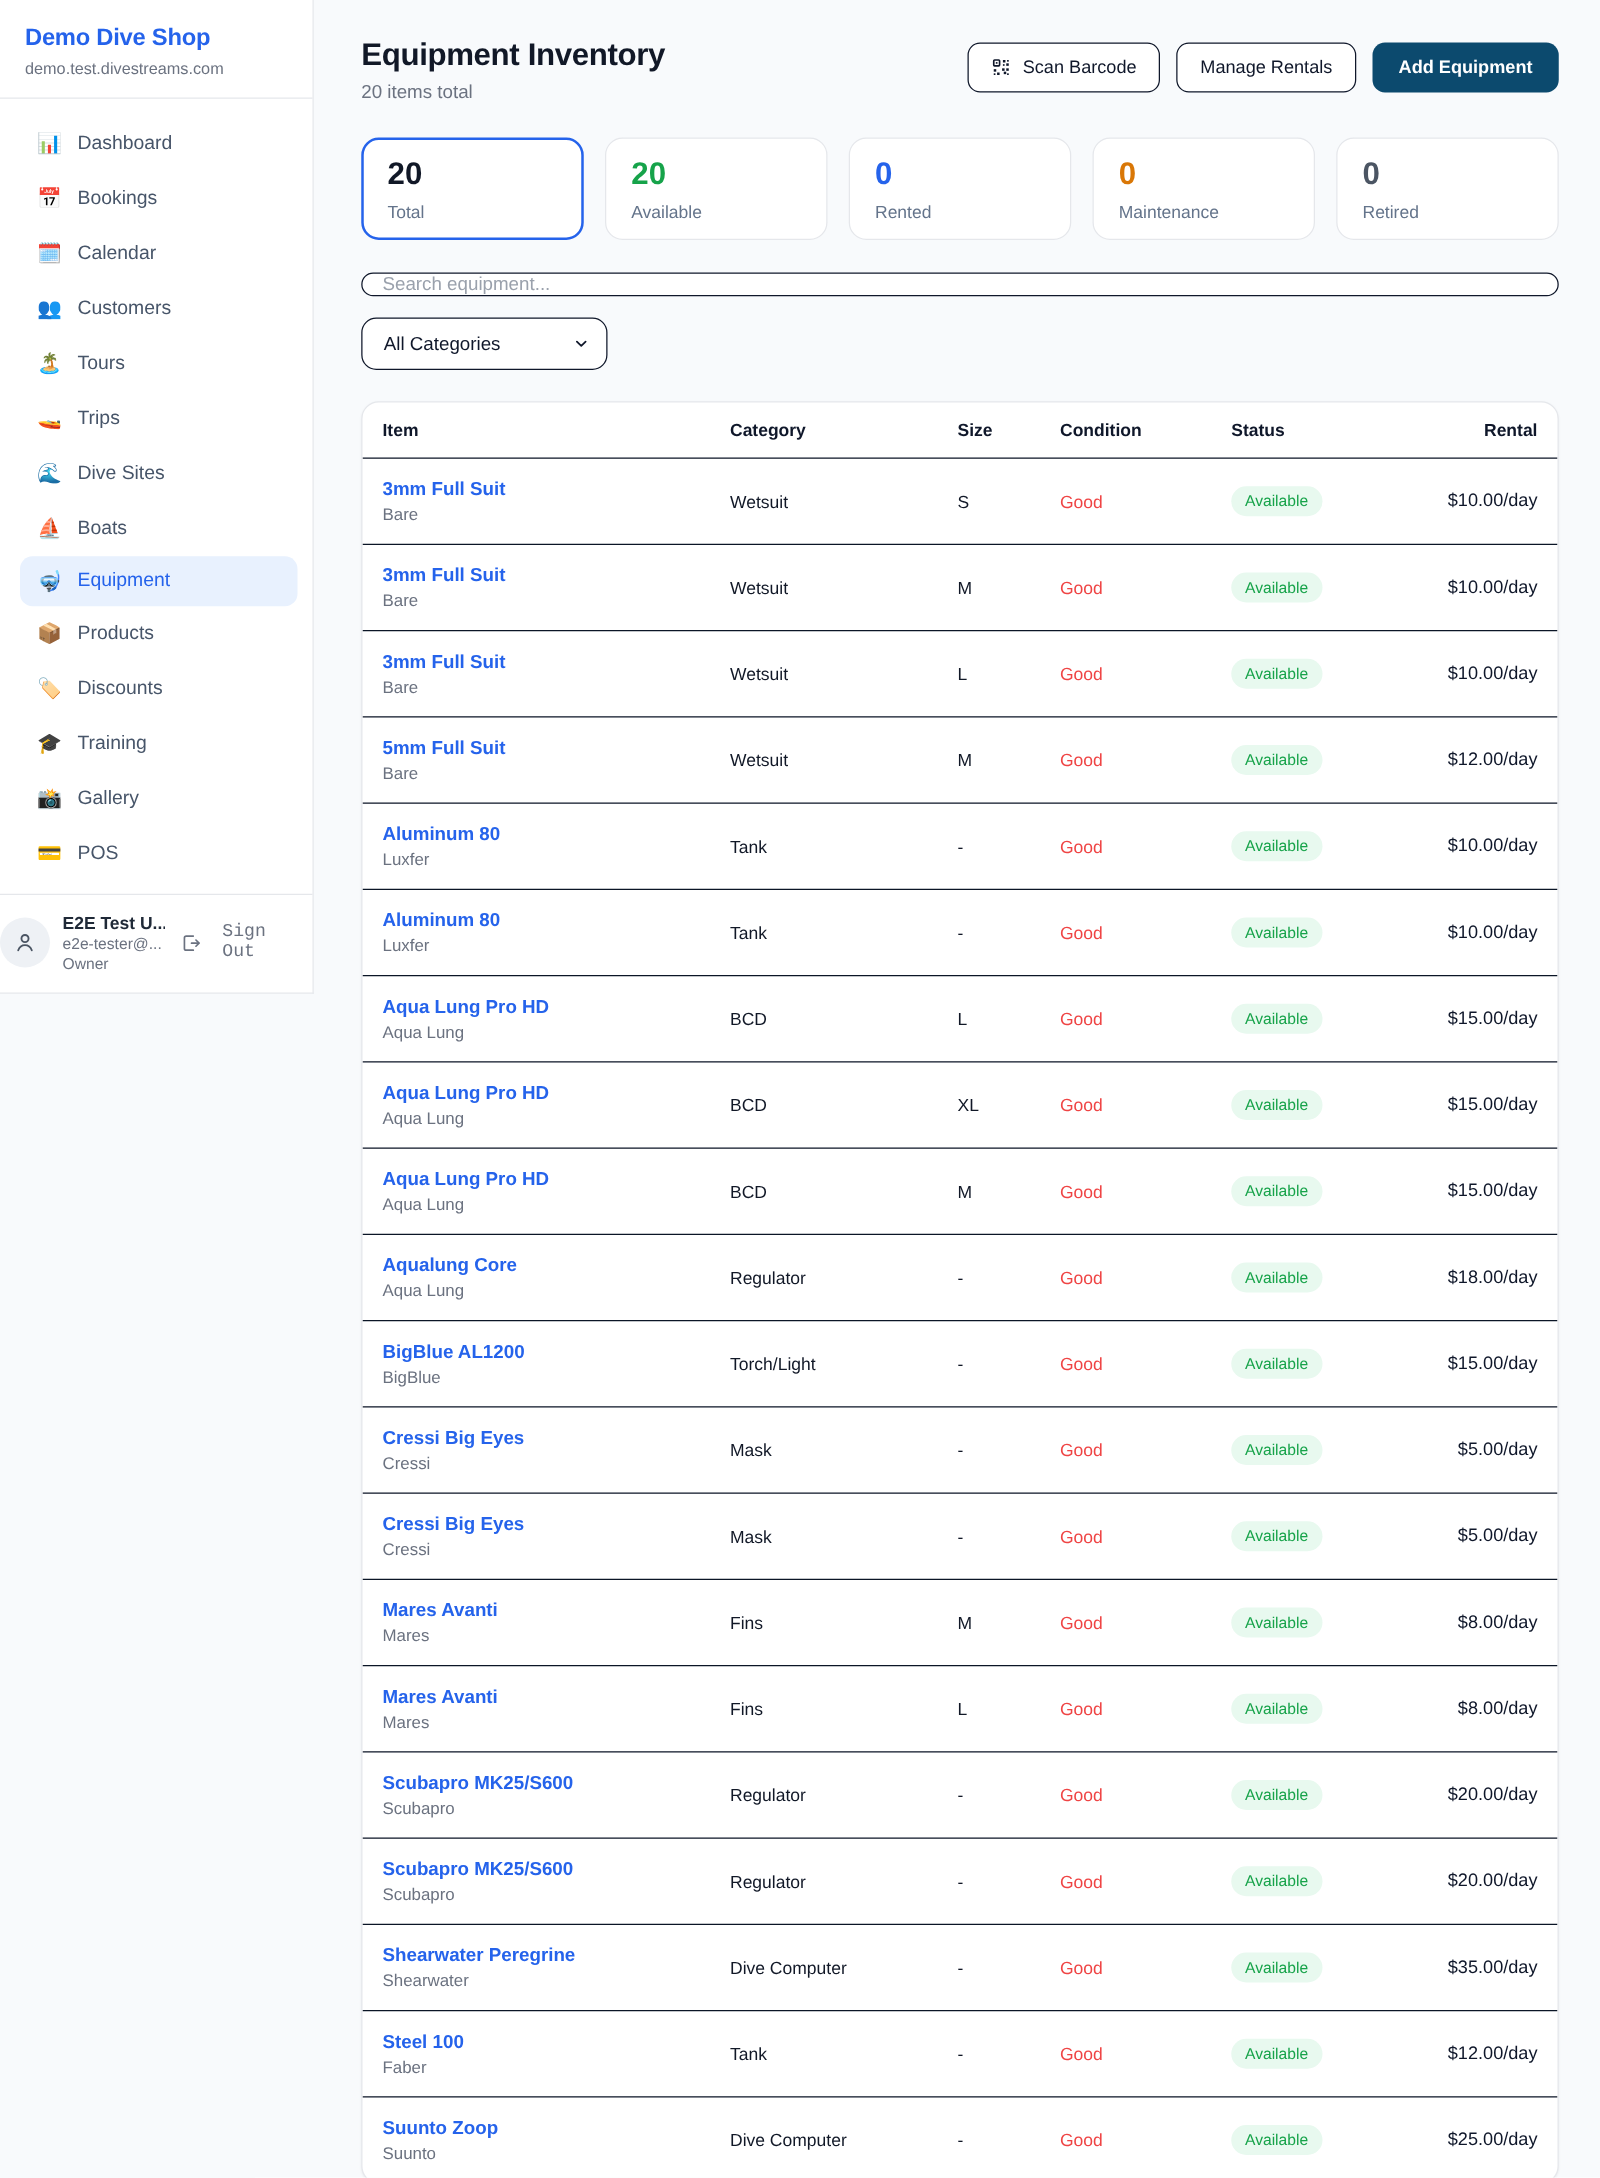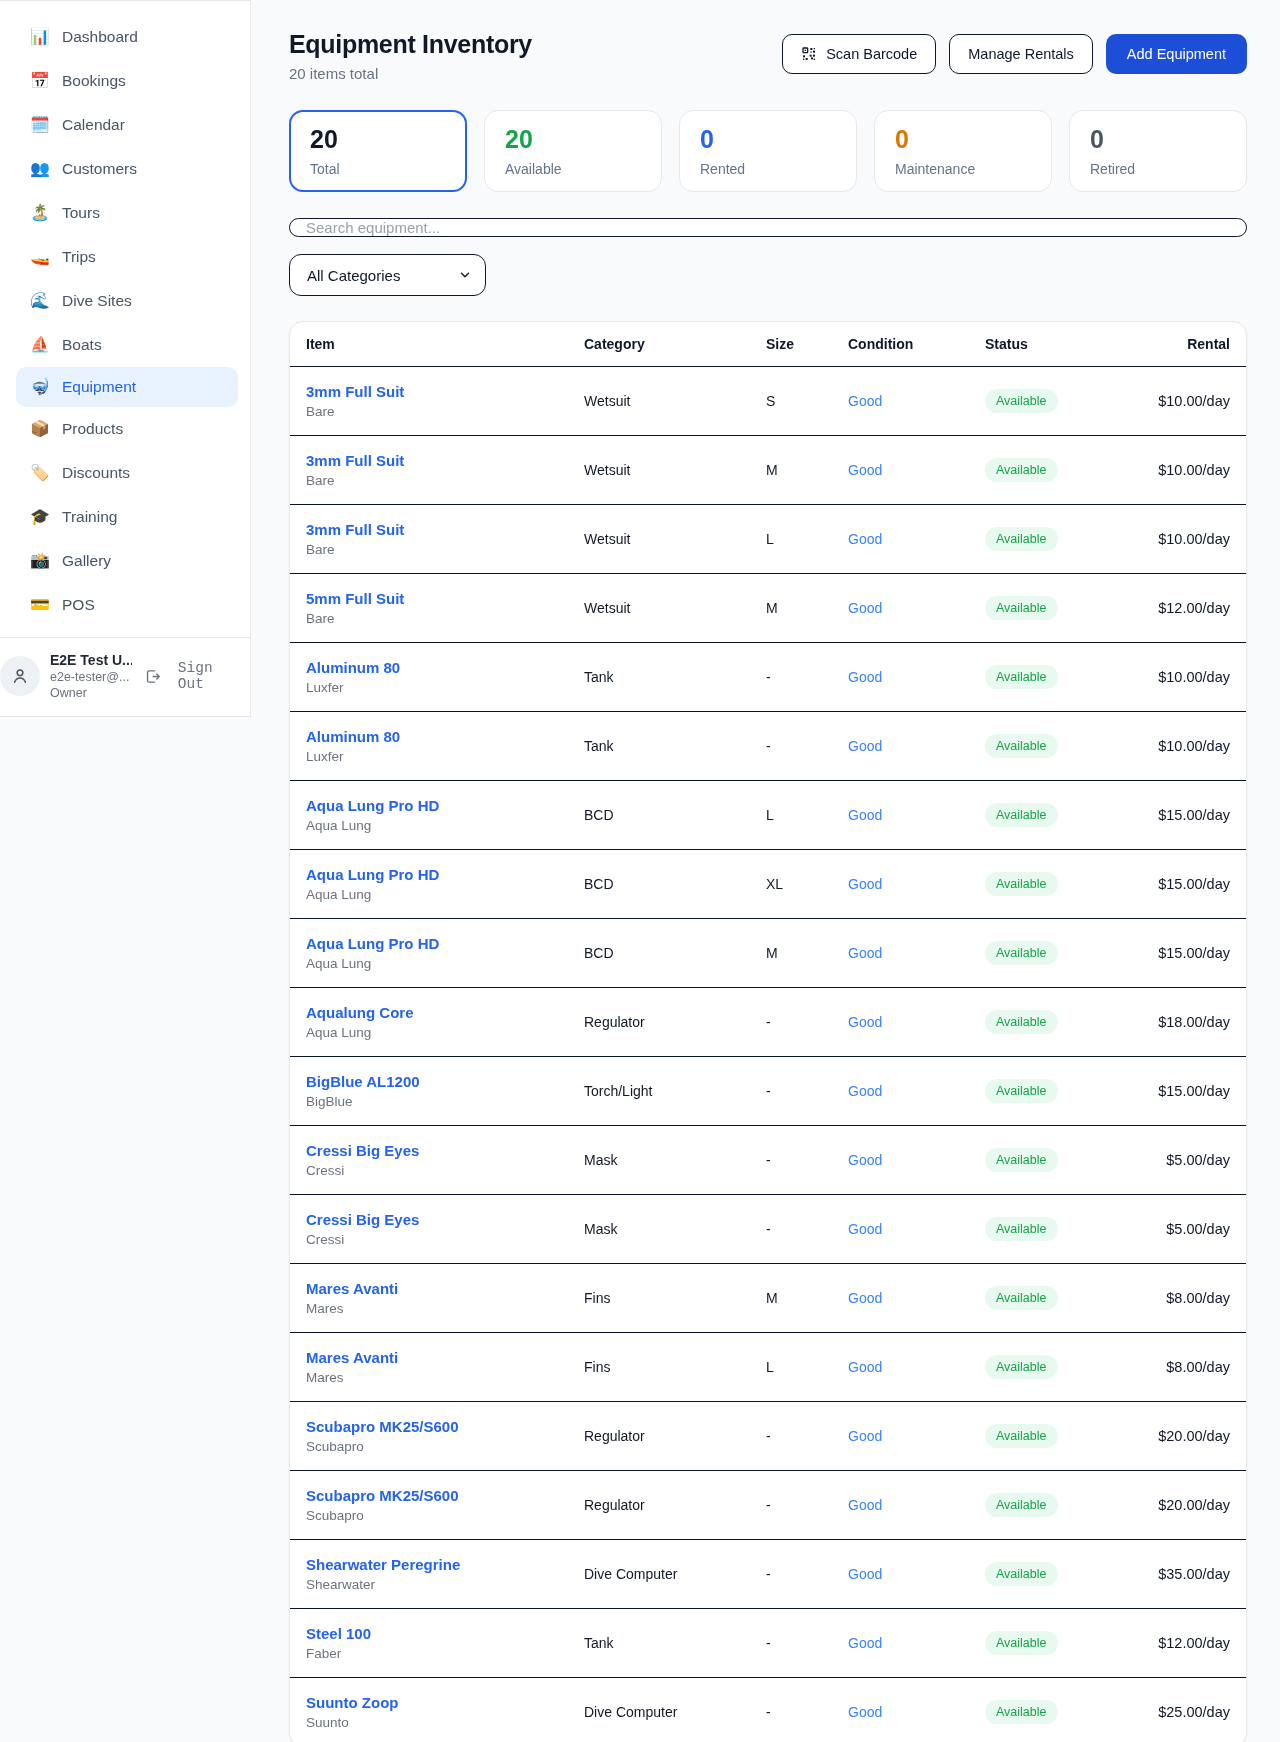--- a/index.html
+++ b/index.html
@@ -50,21 +50,21 @@
   .page-header { display:flex; justify-content:space-between; align-items:flex-start; }
   .page-title { font-size:25px; font-weight:700; color:#111827; letter-spacing:-0.3px;text-align:center; }
   .page-subtitle { font-size:15px; color:#6b7280; margin-top:6px; }
   .header-actions { display:flex; gap:13px; margin-top:4px; }
   .btn {
     height:40px; display:flex; align-items:center; gap:9px;
     padding:0 18px; border-radius:10px; font-size:14.5px; font-weight:500;
     background:#ffffff; border:1.5px solid #0f172a; color:#0f172a; cursor:pointer;
     font-family:"Liberation Sans", sans-serif;
   }
-  .btn-primary { background:#1d4ed8; border:none; color:#ffffff; padding:0 21px; font-weight:400; }
+  .btn-primary { background:#0c4a6e; border:none; color:#ffffff; padding:0 21px; font-weight:700; }
   
   .stats-row { display:flex; gap:17px; margin-top:28px;align-items:flex-end; }
   .stat-card {
     flex:1; height:82px; background:#ffffff; border:1px solid #e5e7eb;
     border-radius:14px; padding:15px 20px; cursor:pointer;
   }
   .stat-card.active { border:2px solid #2563eb; padding:14px 19px; }
   .stat-value { font-size:25px; font-weight:700; line-height:1.1; }
   .stat-label { font-size:14px; color:#64748b; margin-top:7px; }
   
@@ -88,32 +88,36 @@
   }
   .t-row {
     display:grid; grid-template-columns:278px 182px 82px 137px 150px 1fr;
     align-items:center; padding:0 16px;
   }
   .t-head { height:44px; font-size:14px; font-weight:700; color:#0f172a; }
   .t-body-row { height:69px; border-top:1.5px solid #0b1526; font-size:14px; color:#111827; }
   .cell-rental,.col-rental { text-align:right; }
   .item-name { color:#2563eb; font-size:15px; font-weight:700; cursor:pointer; }
   .item-brand { color:#6b7280; font-size:13.5px; margin-top:4px; }
-  .cell-condition { color:#3b82f6; cursor:pointer; }
+  .cell-condition { color:#ef4444; cursor:pointer; }
   .status-badge {
     display:inline-block; background:#e8f9ef; color:#17a34a;
     font-size:12.5px; padding:5px 11px; border-radius:999px;
   }
   .cell-rental { font-size:14.5px; color:#0f172a; }
   svg { display:block; }
 </style>
 </head>
 <body>
 
 <aside class="sidebar">
+  <div class="brand-block">
+    <div class="brand-title">Demo Dive Shop</div>
+    <div class="brand-domain">demo.test.divestreams.com</div>
+  </div>
   <ul class="nav" id="nav-list">
       <li class="nav-item">
         <span class="nav-icon">📊</span>
         <span>Dashboard</span>
       </li>
       <li class="nav-item">
         <span class="nav-icon">📅</span>
         <span>Bookings</span>
       </li>
       <li class="nav-item">

